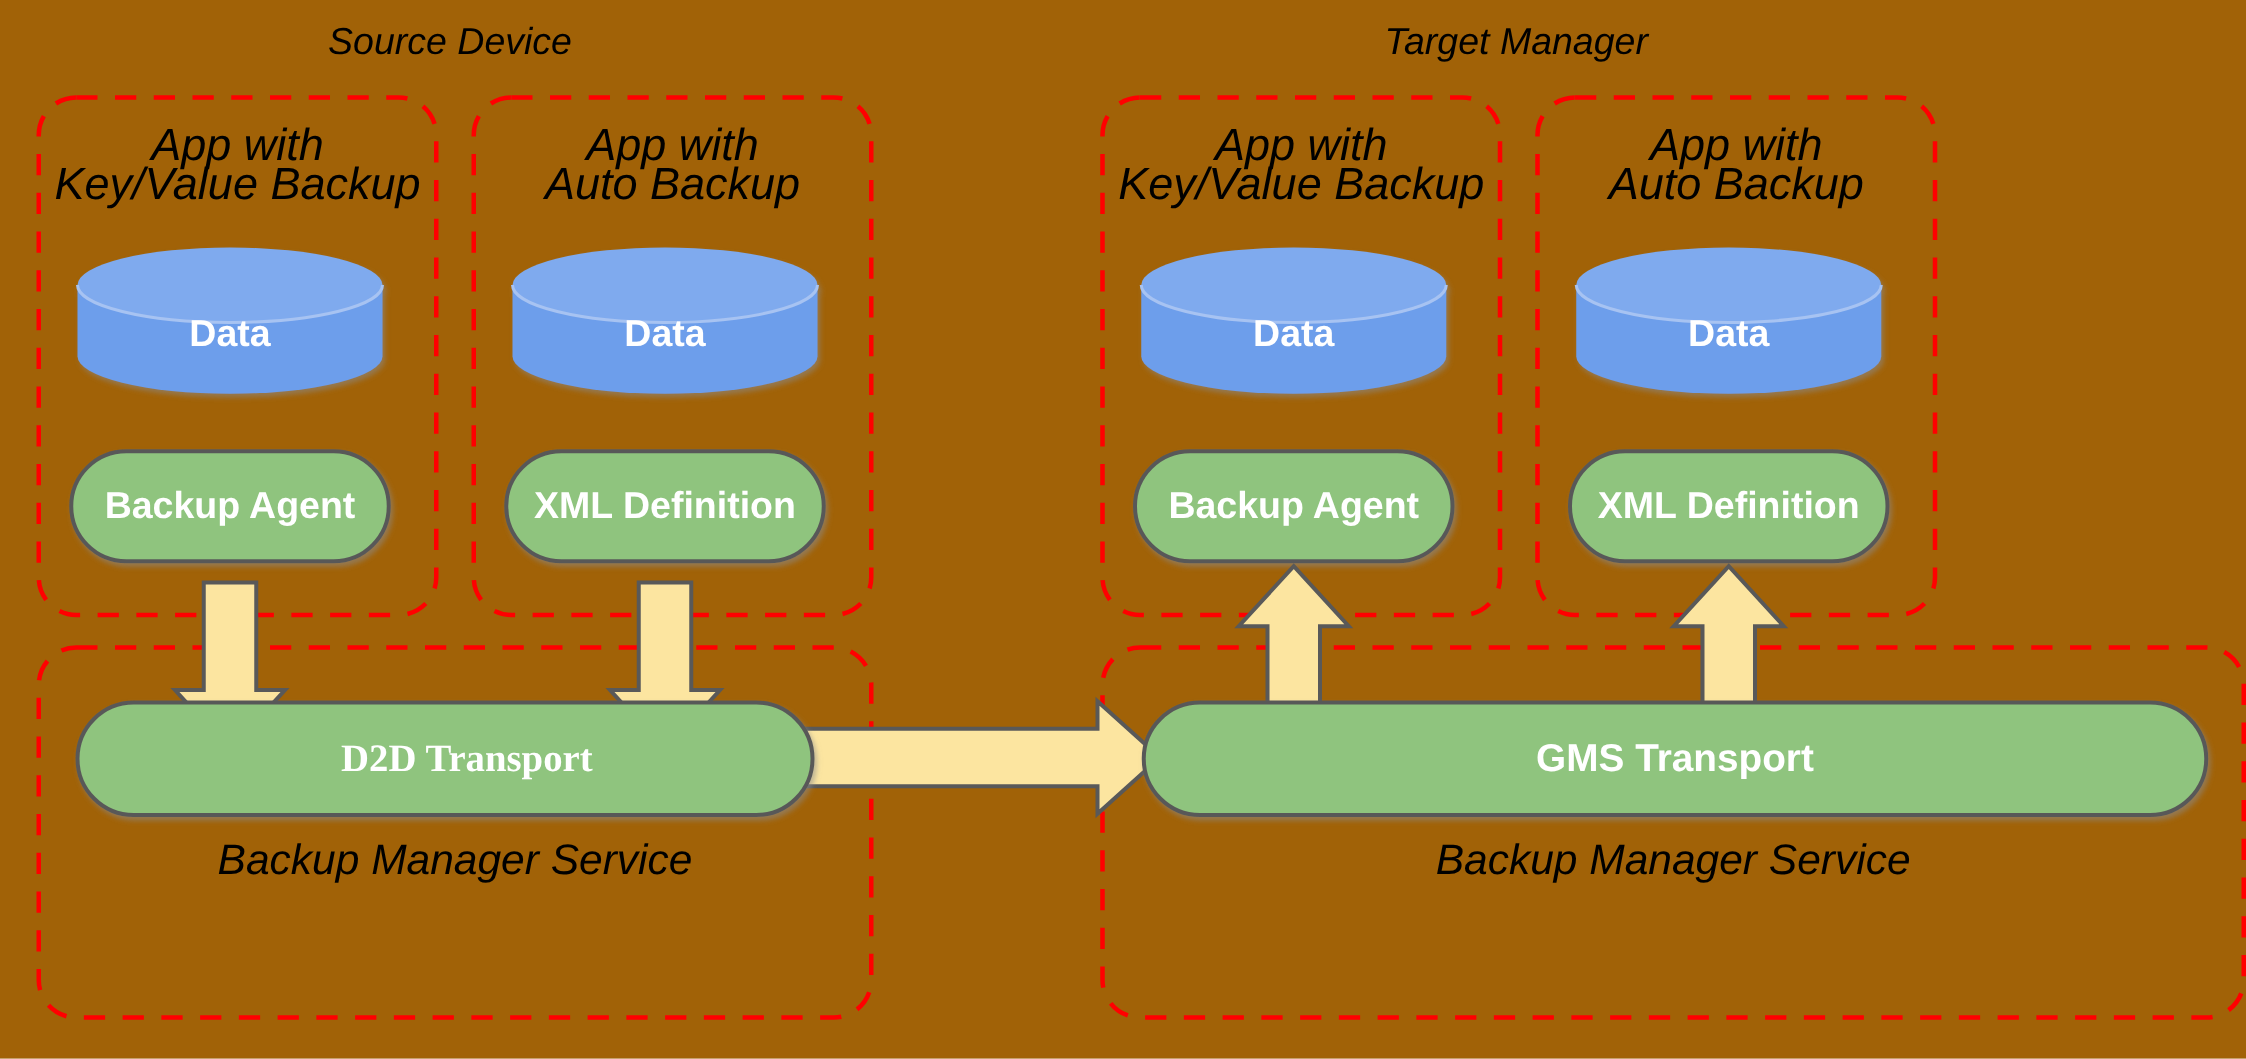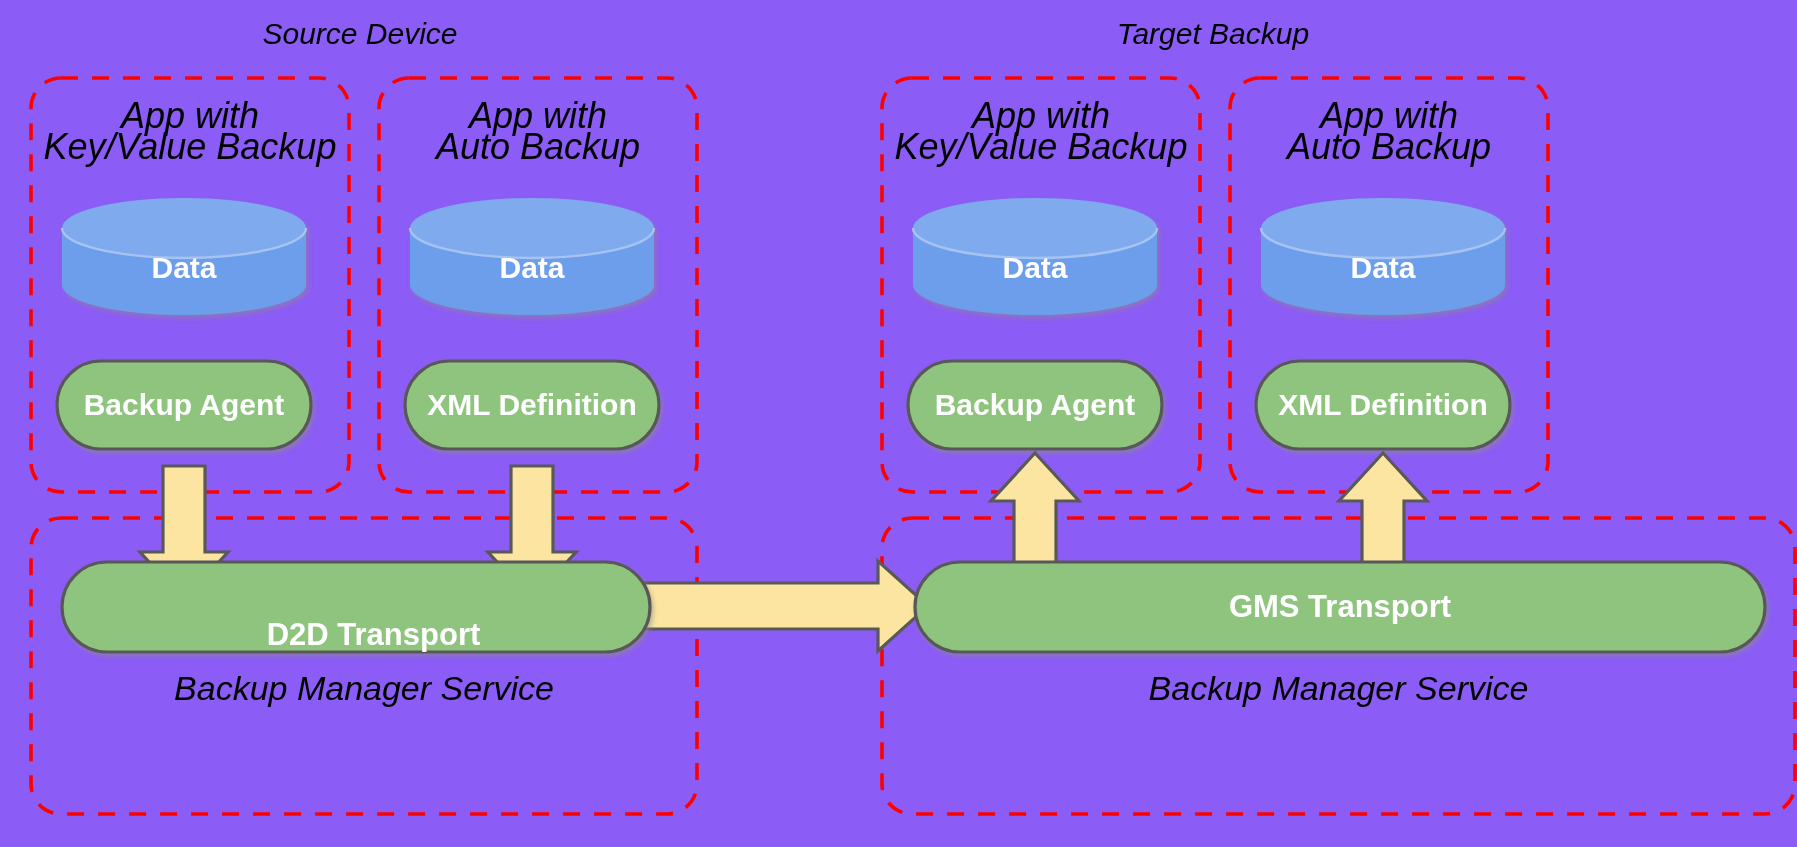--- a/index.html
+++ b/index.html
@@ -7,21 +7,21 @@
     padding: 0;
     background: #ffffff;
   }
   body {
     font-family: "Liberation Sans", sans-serif;
   }
   #stage {
     position: relative;
     width: 1797px;
     height: 847px;
-    background: #8b5cf6;
+    background: #a16207;
     overflow: hidden;
   }
   #stage svg.layer {
     position: absolute;
     left: 0;
     top: 0;
     width: 1797px;
     height: 847px;
   }
 
@@ -131,21 +131,21 @@
     <path d="M1014 567 L1056 567 L1056 501 L1079 501 L1035 453 L991 501 L1014 501 Z" fill="#FCE5A0" stroke="#595959" stroke-width="3.2" stroke-linejoin="miter"></path>
 
     <path d="M1362 567 L1404 567 L1404 501 L1427 501 L1383 453 L1339 501 L1362 501 Z" fill="#FCE5A0" stroke="#595959" stroke-width="3.2" stroke-linejoin="miter"></path>
 
     <rect x="62" y="562" width="588" height="90" rx="45" ry="45" fill="#8FC47E" stroke="#595959" stroke-width="3.2" filter="url(#softShadow)"></rect>
 
     <rect x="915" y="562" width="850" height="90" rx="45" ry="45" fill="#8FC47E" stroke="#595959" stroke-width="3.2" filter="url(#softShadow)"></rect>
   </svg>
 
   <div class="lbl device-title" style="left:180px; top:17px; width:360px;">Source Device</div>
-  <div class="lbl device-title" style="left:1033px; top:17px; width:360px;">Target Backup</div>
+  <div class="lbl device-title" style="left:1033px; top:17px; width:360px;">Target Manager</div>
 
   <div class="lbl app-title" style="left:31px; top:96px; width:318px;">App with</div>
   <div class="lbl app-title" style="left:31px; top:127px; width:318px;">Key/Value Backup</div>
 
   <div class="lbl app-title" style="left:379px; top:96px; width:318px;">App with</div>
   <div class="lbl app-title" style="left:379px; top:127px; width:318px;">Auto Backup</div>
 
   <div class="lbl app-title" style="left:882px; top:96px; width:318px;">App with</div>
   <div class="lbl app-title" style="left:882px; top:127px; width:318px;">Key/Value Backup</div>
 
@@ -155,19 +155,19 @@
   <div class="lbl shape-label" style="left:62px; top:251px; width:244px;">Data</div>
   <div class="lbl shape-label" style="left:410px; top:251px; width:244px;">Data</div>
   <div class="lbl shape-label" style="left:913px; top:251px; width:244px;">Data</div>
   <div class="lbl shape-label" style="left:1261px; top:251px; width:244px;">Data</div>
 
   <div class="lbl shape-label" style="left:57px; top:388px; width:254px;">Backup Agent</div>
   <div class="lbl shape-label" style="left:405px; top:388px; width:254px;">XML Definition</div>
   <div class="lbl shape-label" style="left:908px; top:388px; width:254px;">Backup Agent</div>
   <div class="lbl shape-label" style="left:1256px; top:388px; width:254px;">XML Definition</div>
 
-  <div class="lbl shape-label-lg" style="left:62px; top:618px; width:623px;">D2D Transport</div>
+  <div class="lbl shape-label-lg" style="left:62px; top:590px; width:623px;font-family:Liberation Serif, serif;">D2D Transport</div>
   <div class="lbl shape-label-lg" style="left:915px; top:590px; width:850px;text-align:center;">GMS Transport</div>
 
   <div class="lbl svc-title" style="left:31px; top:669px; width:666px;">Backup Manager Service</div>
   <div class="lbl svc-title" style="left:882px; top:669px; width:913px;">Backup Manager Service</div>
 
 </div>
 
 </body></html>

